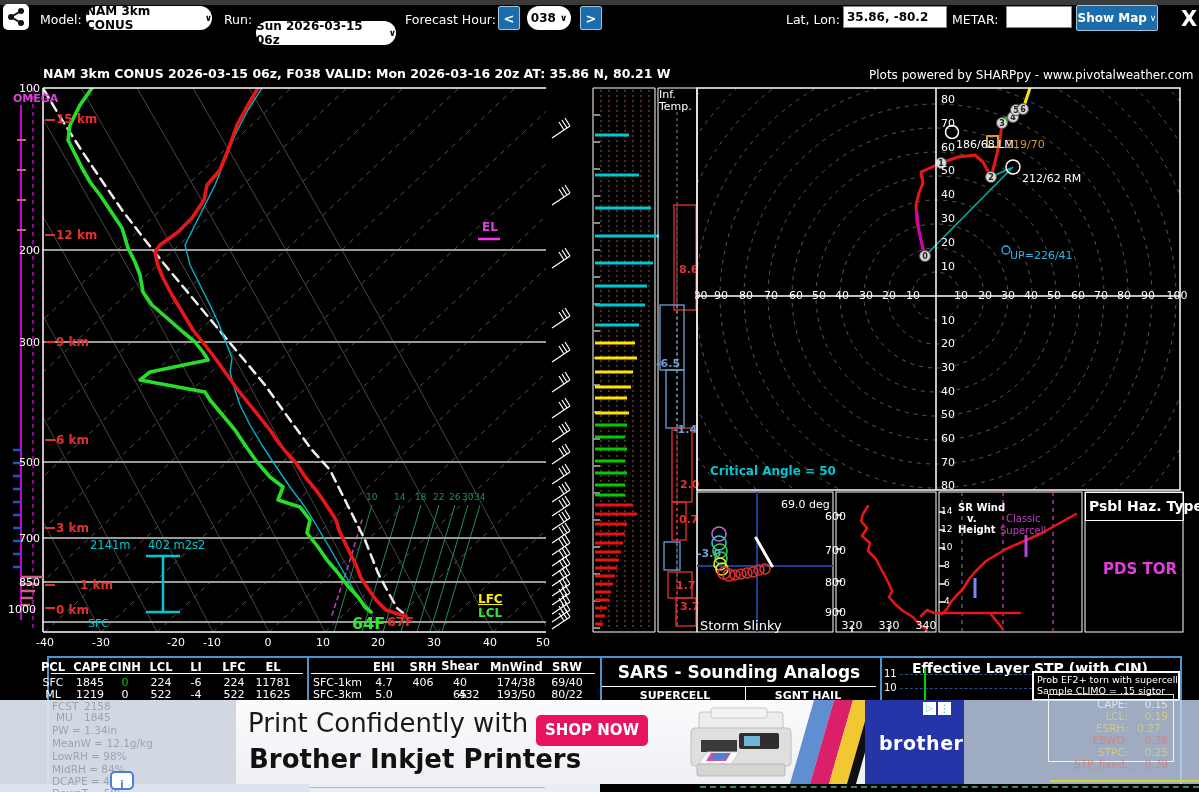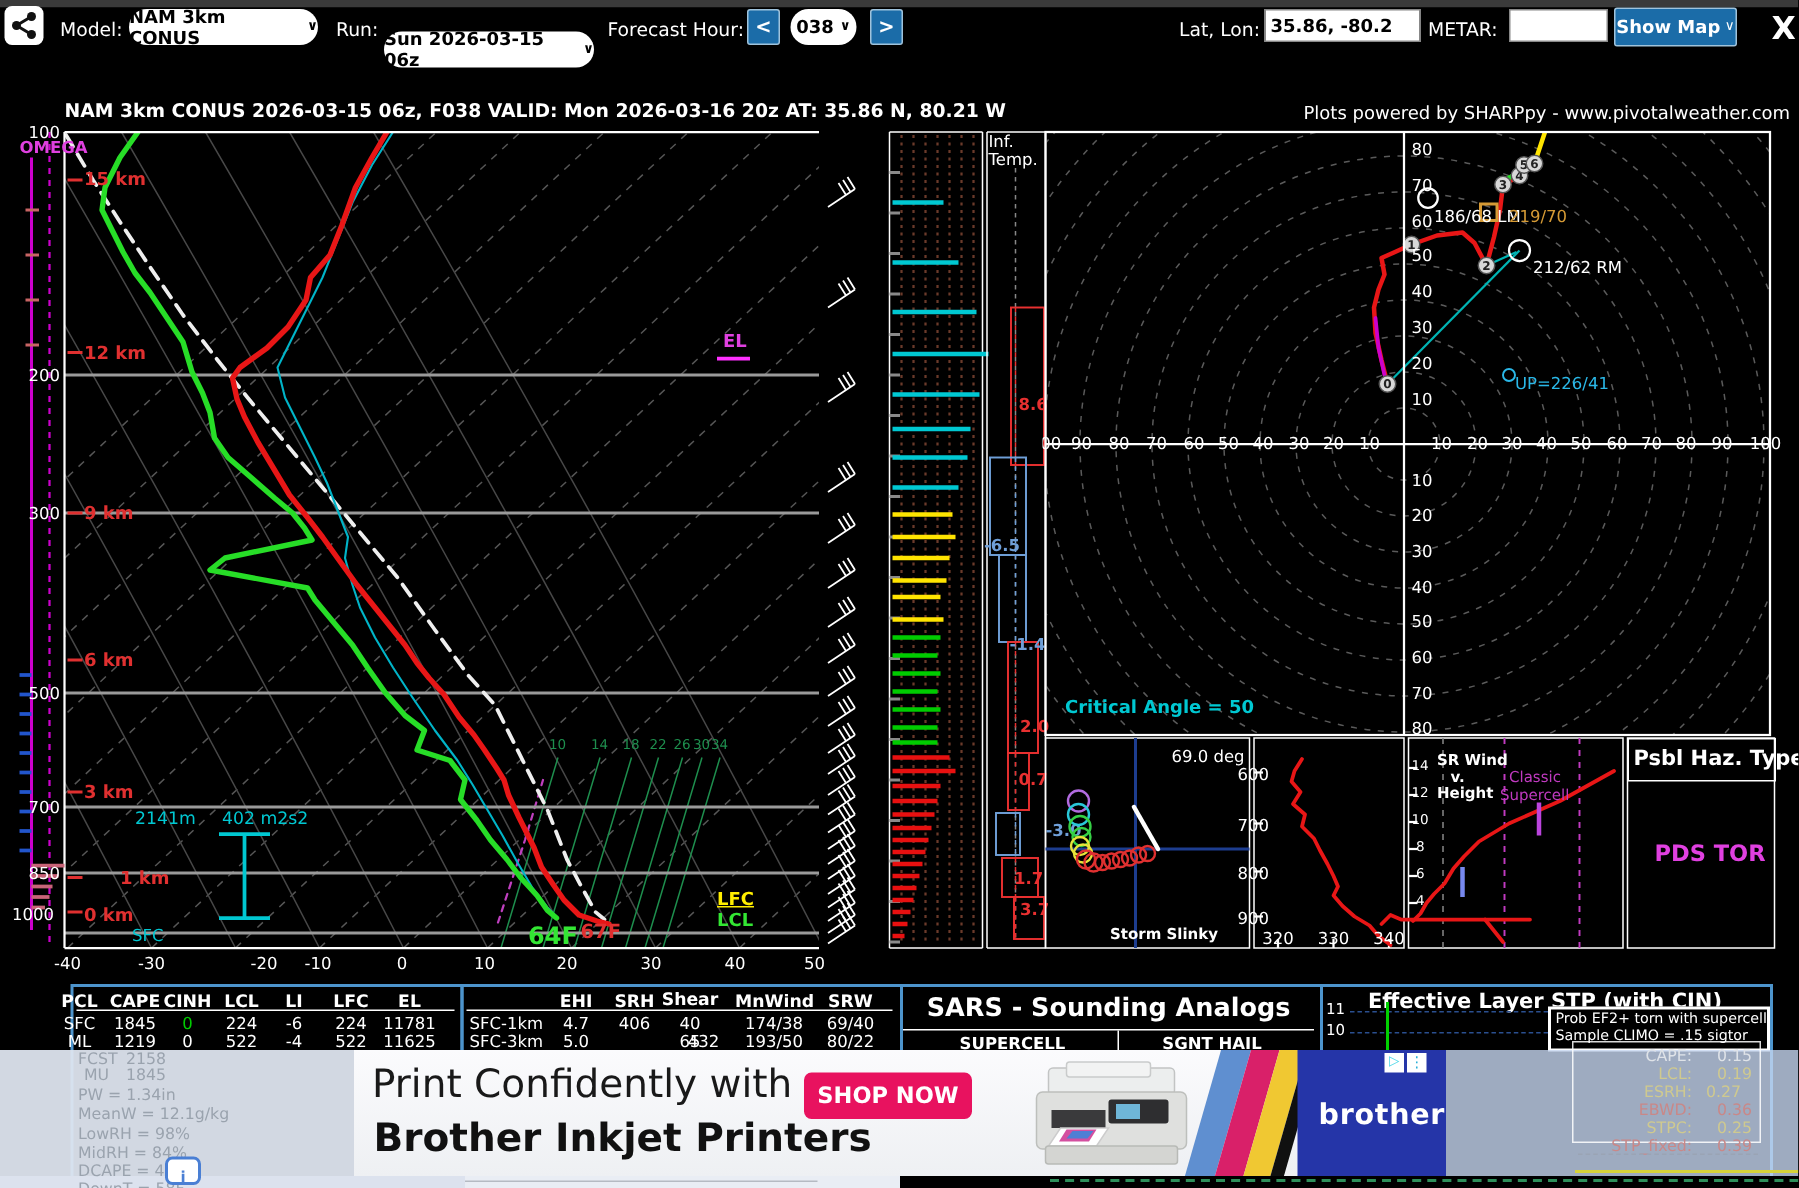--- a/index.html
+++ b/index.html
@@ -451,21 +451,21 @@
       <line x1="962" y1="492" x2="962" y2="632" stroke="#888" stroke-width="1" stroke-dasharray="4,4"></line>
       <line x1="1003" y1="492" x2="1003" y2="632" stroke="#c03ac0" stroke-width="1.3" stroke-dasharray="4,4"></line>
       <line x1="1053" y1="492" x2="1053" y2="632" stroke="#c03ac0" stroke-width="1.3" stroke-dasharray="4,4"></line>
       <polyline points="1076,514 1040,534 1006,549 986,561 976,571 969,579 963,589 956,596 951,602 947,609 942,614" fill="none" stroke="#e81616" stroke-width="2.5" stroke-linejoin="round" stroke-linecap="round"></polyline>
       <polyline points="921,616 927,610 934,613 1020,613" fill="none" stroke="#e81616" stroke-width="2.5" stroke-linejoin="round" stroke-linecap="round"></polyline>
       <polyline points="990,613 1002,628" fill="none" stroke="#e81616" stroke-width="2.5" stroke-linejoin="round" stroke-linecap="round"></polyline>
       <line x1="975" y1="578" x2="975" y2="598" stroke="#7788ee" stroke-width="3"></line>
       <line x1="1026" y1="535" x2="1026" y2="557" stroke="#bb44dd" stroke-width="3"></line>
     </svg>
   <span class="lbl" style="left:757px;top:498px;font-size:11px;padding-left:24px;">69.0 deg</span>
-  <span class="lbl" style="left:740px;top:618px;font-size:10px;font-weight:bold;">Storm Slinky</span>
+  <span class="lbl" style="left:700px;top:618px;font-size:13px;font-weight:normal;">Storm Slinky</span>
   <span class="lbl tickw" style="left:820px;top:510px;width:26px;text-align:right;">600</span>
   <span class="lbl tickw" style="left:820px;top:544px;width:26px;text-align:right;">700</span>
   <span class="lbl tickw" style="left:820px;top:576px;width:26px;text-align:right;">800</span>
   <span class="lbl tickw" style="left:820px;top:606px;width:26px;text-align:right;">900</span>
   <span class="lbl tickw" style="left:839px;top:619px;width:26px;">320</span>
   <span class="lbl tickw" style="left:876px;top:619px;width:26px;">330</span>
   <span class="lbl tickw" style="left:913px;top:619px;width:26px;">340</span>
   <span class="lbl" style="left:941px;top:506px;font-size:9px;">14</span>
   <span class="lbl" style="left:941px;top:524px;font-size:9px;">12</span>
   <span class="lbl" style="left:941px;top:542px;font-size:9px;">10</span>

